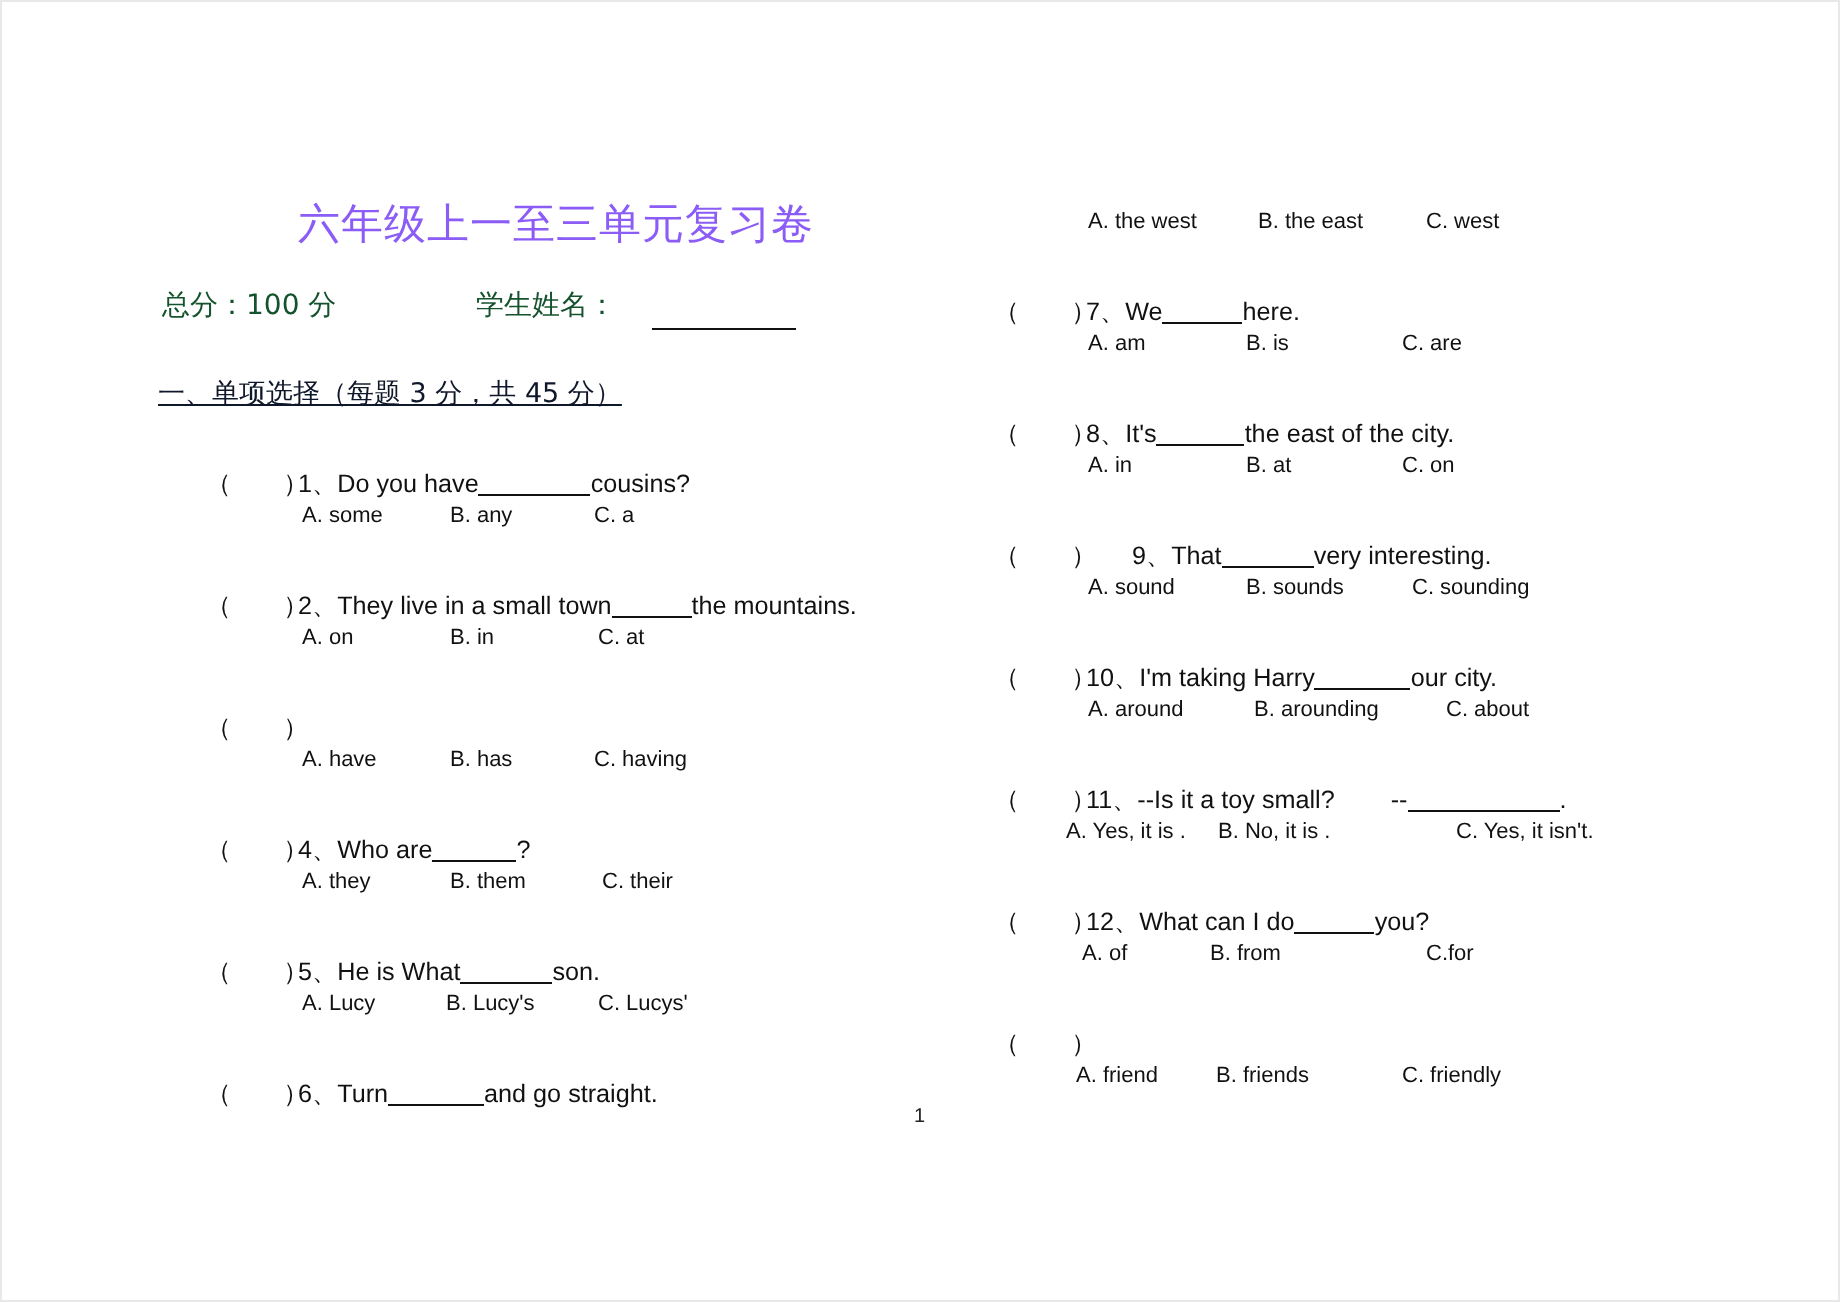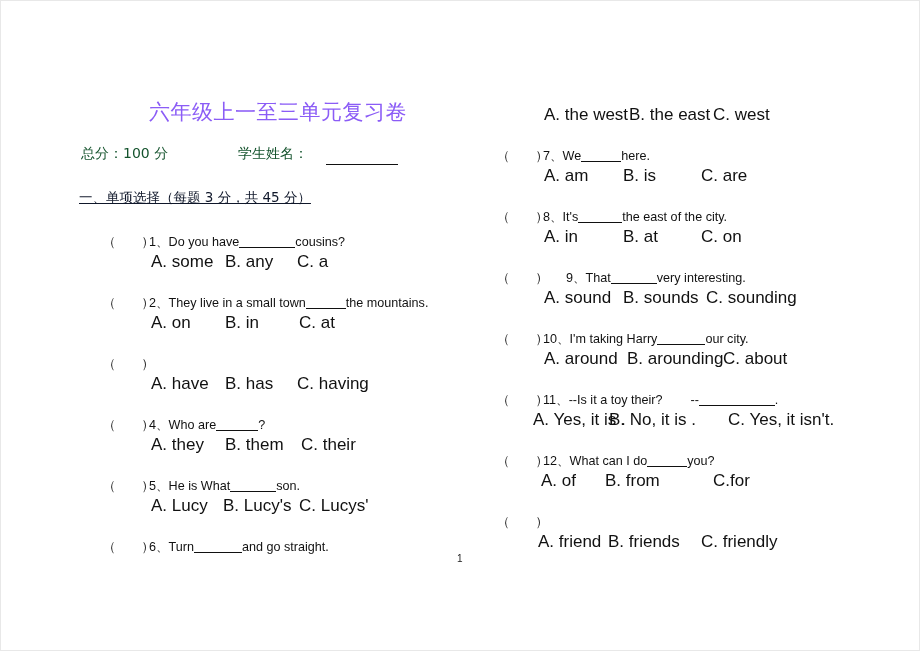--- a/index.html
+++ b/index.html
@@ -41,21 +41,21 @@
   .section-head {
     font-size: 13.5px;
     color: #0f172a;
     text-decoration: underline;
   }
   .qline {
     font-size: 12.6px;
     color: #111111;
   }
   .optline {
-    font-size: 17px;
+    font-size: 11px;
     color: #111111;
     text-align: center;
   }
   .paren {
     font-size: 12.6px;
     color: #111111;
   }
   .pagenum {
     font-size: 10px;
     color: #222222;
@@ -182,21 +182,21 @@
     <span>10、</span><span>I'm taking Harry</span><span class="blank" style="width:48px;"></span><span>our city.</span>
   </div>
   <div class="abs optline" style="left:543px; top:349px;">A. around</div>
   <div class="abs optline" style="left:626px; top:349px;">B. arounding</div>
   <div class="abs optline" style="left:722px; top:349px;">C. about</div>
 
   <div class="abs cjk paren" style="left:480px; top:380px;">
     <span>（</span><span style="display:inline-block;width:26px;"></span><span>）</span>
   </div>
   <div class="abs qline" style="left:528px; top:380px;">
-    <span>11、</span><span>--Is it a toy their?        --</span><span class="blank" style="width:76px;"></span><span>.</span>
+    <span>11、</span><span>--Is it a toy small?        --</span><span class="blank" style="width:76px;"></span><span>.</span>
   </div>
   <div class="abs optline" style="left:532px; top:410px;">A. Yes, it is .</div>
   <div class="abs optline" style="left:608px; top:410px;">B. No, it is .</div>
   <div class="abs optline" style="left:727px; top:410px;">C. Yes, it isn't.</div>
 
   <div class="abs cjk paren" style="left:480px; top:441px;">
     <span>（</span><span style="display:inline-block;width:26px;"></span><span>）</span>
   </div>
   <div class="abs qline" style="left:528px; top:441px;">
     <span>12、</span><span>What can I do</span><span class="blank" style="width:40px;"></span><span>you?</span>

